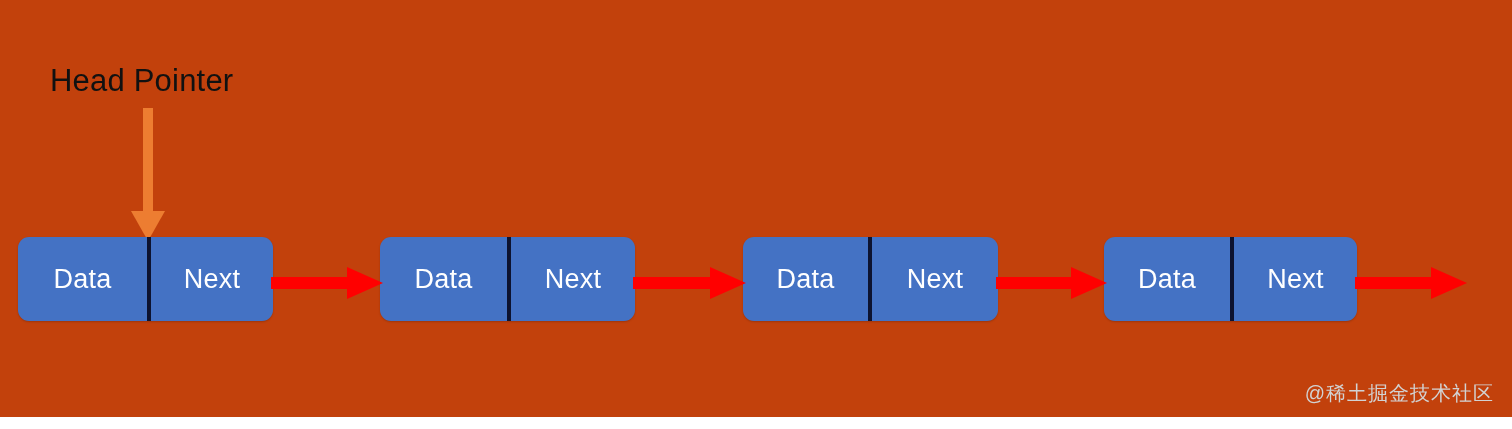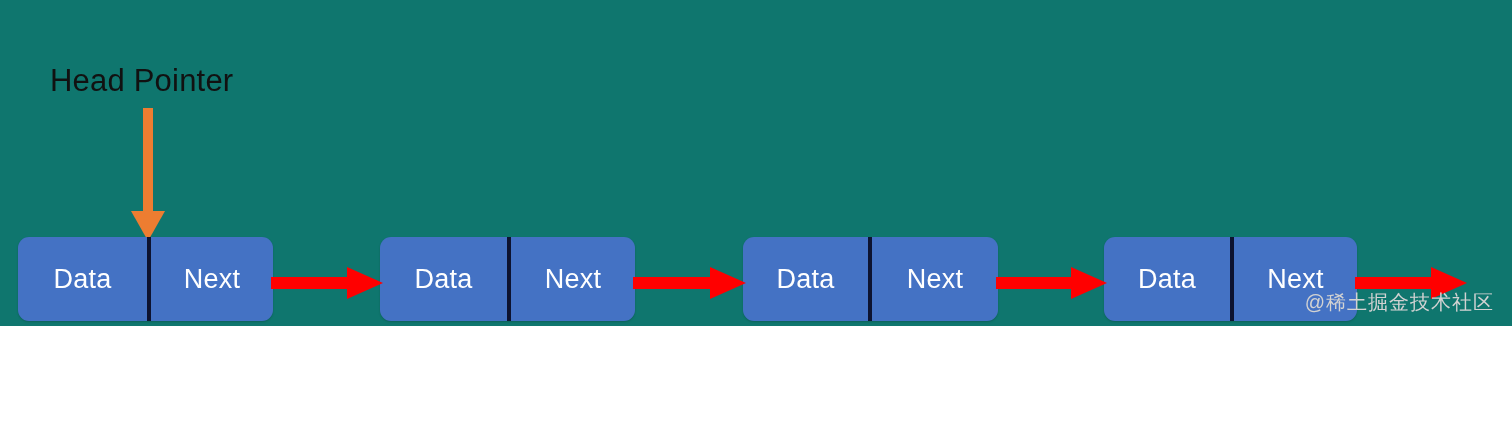--- a/index.html
+++ b/index.html
@@ -6,22 +6,22 @@
     margin: 0;
     padding: 0;
     background: #ffffff;
   }
   body {
     font-family: "Liberation Sans", sans-serif;
   }
   #canvas {
     position: relative;
     width: 1512px;
-    height: 326px;
-    background: #0f766e;
+    height: 417px;
+    background: #c2410c;
     overflow: hidden;
   }
 
   
   .head-label {
     position: absolute;
     left: 50px;
     top: 62px;
     font-size: 31px;
     line-height: 38px;

